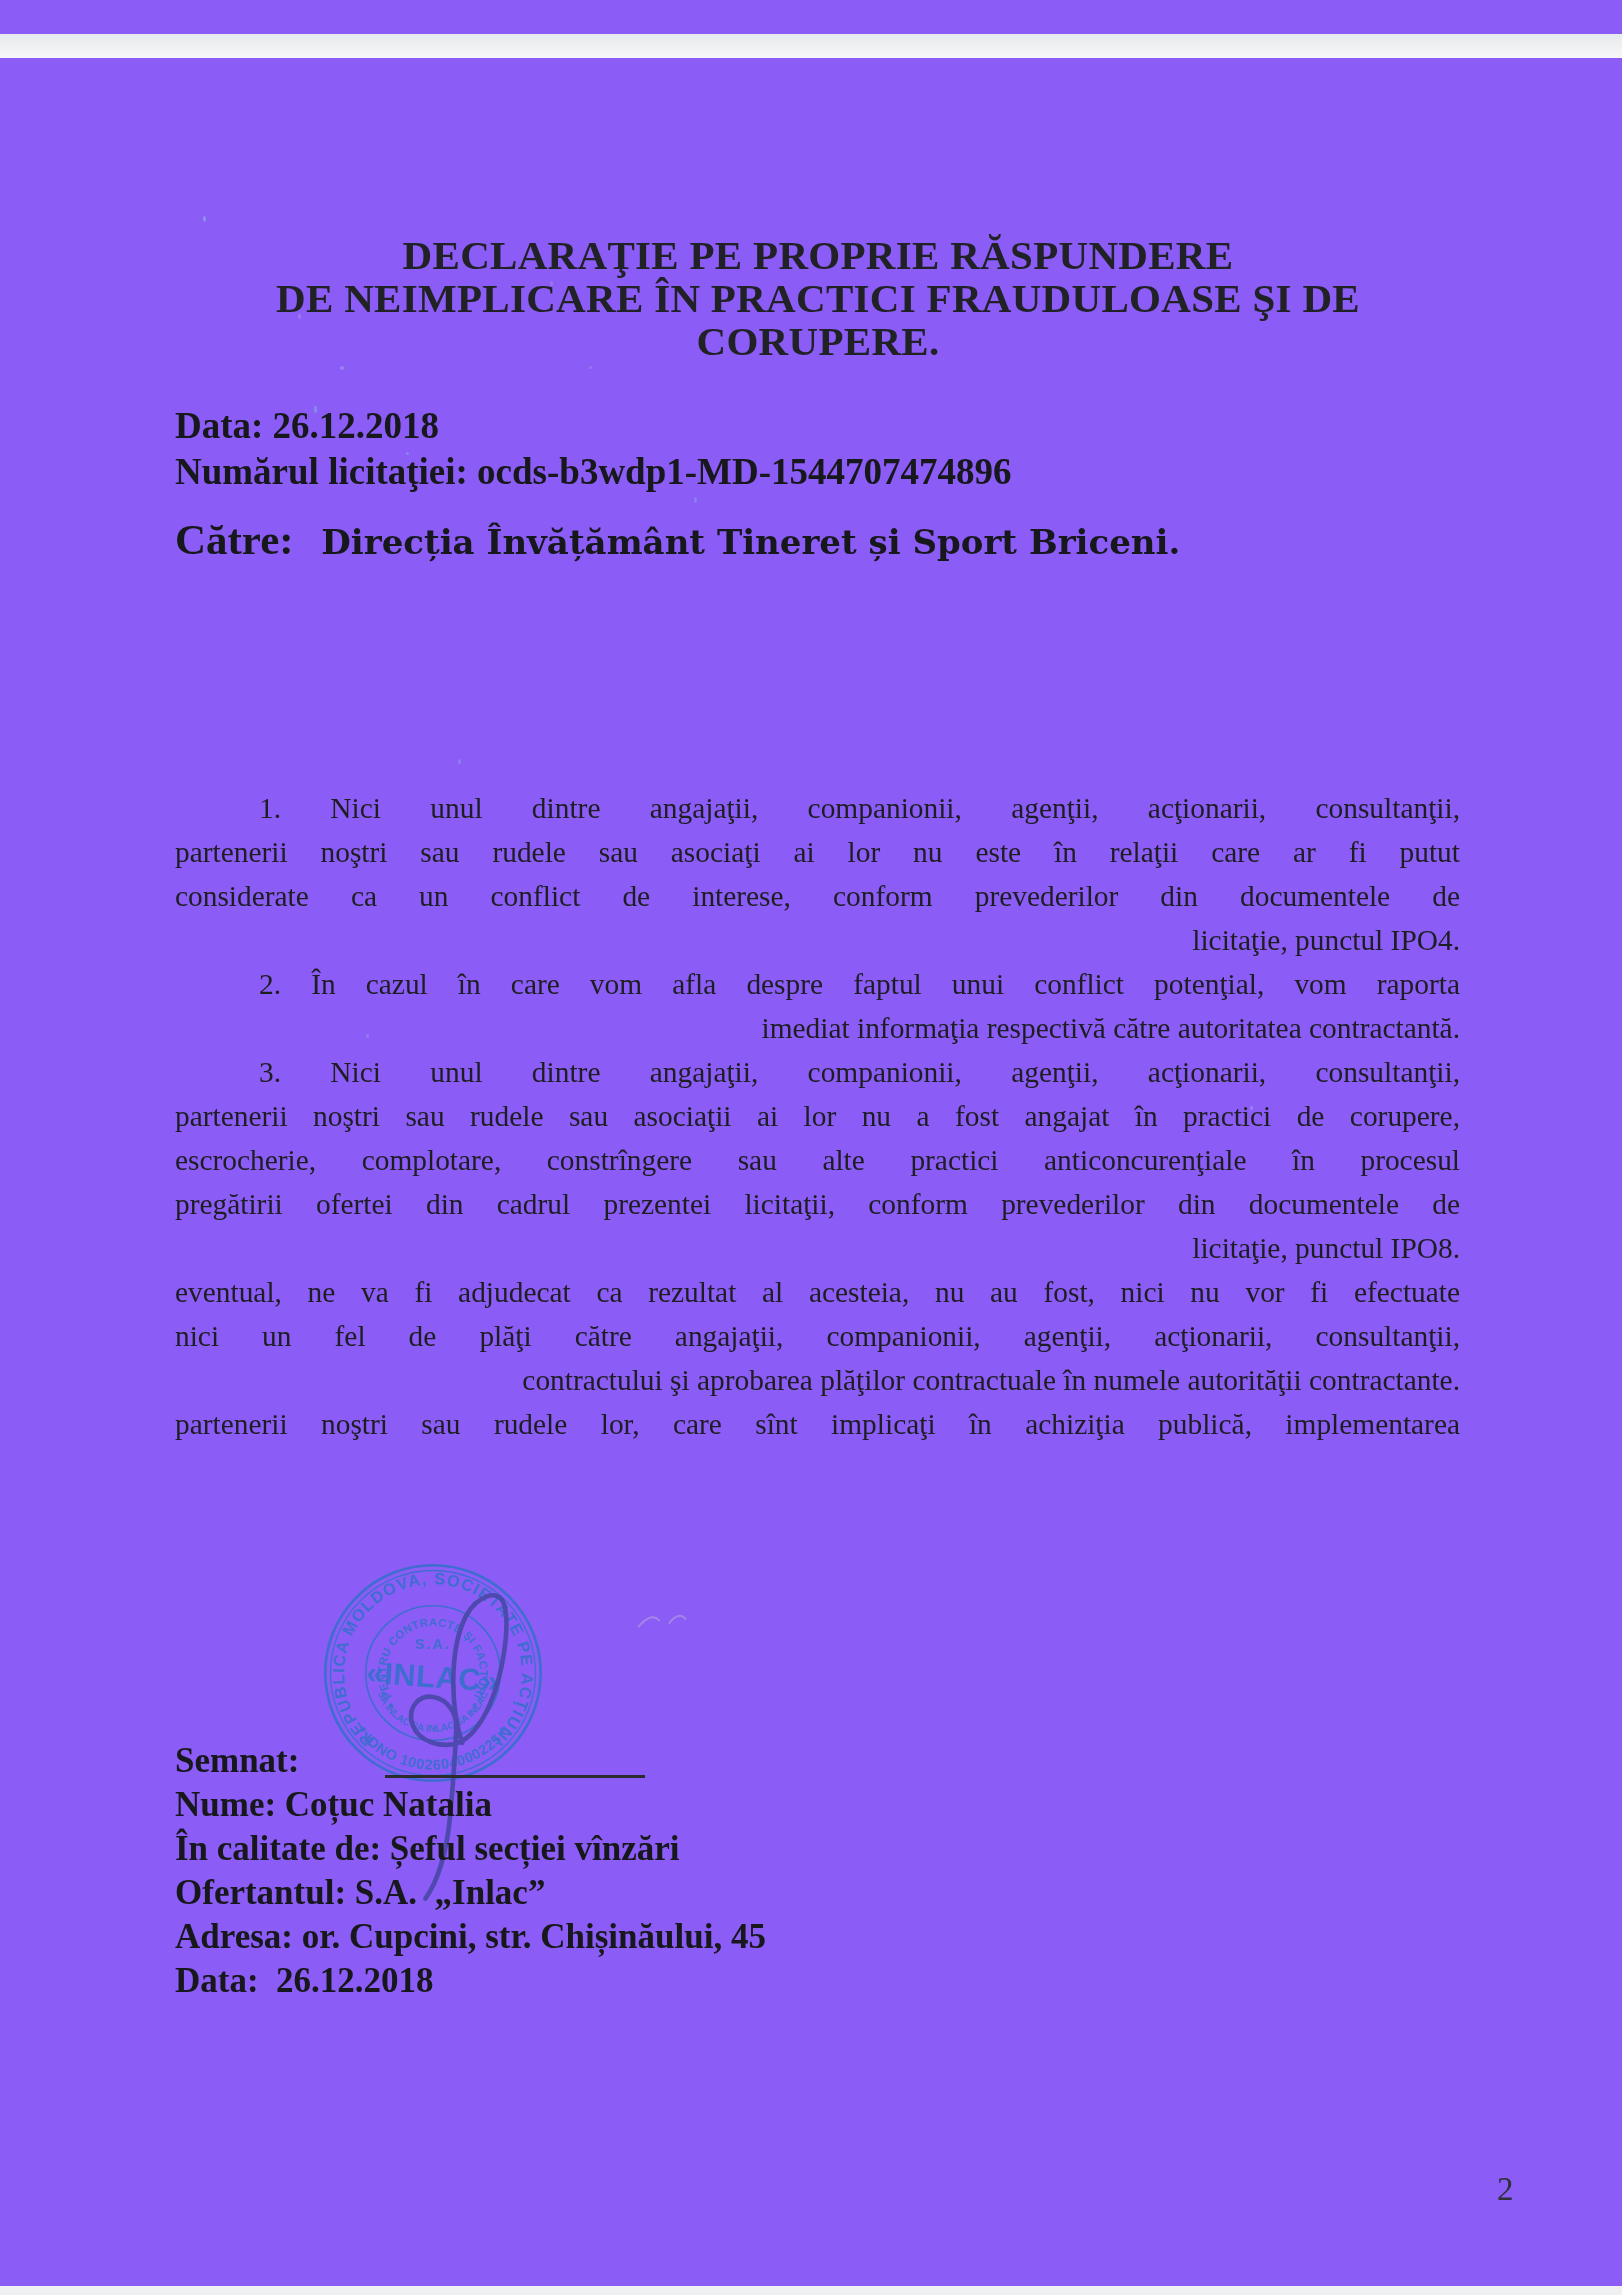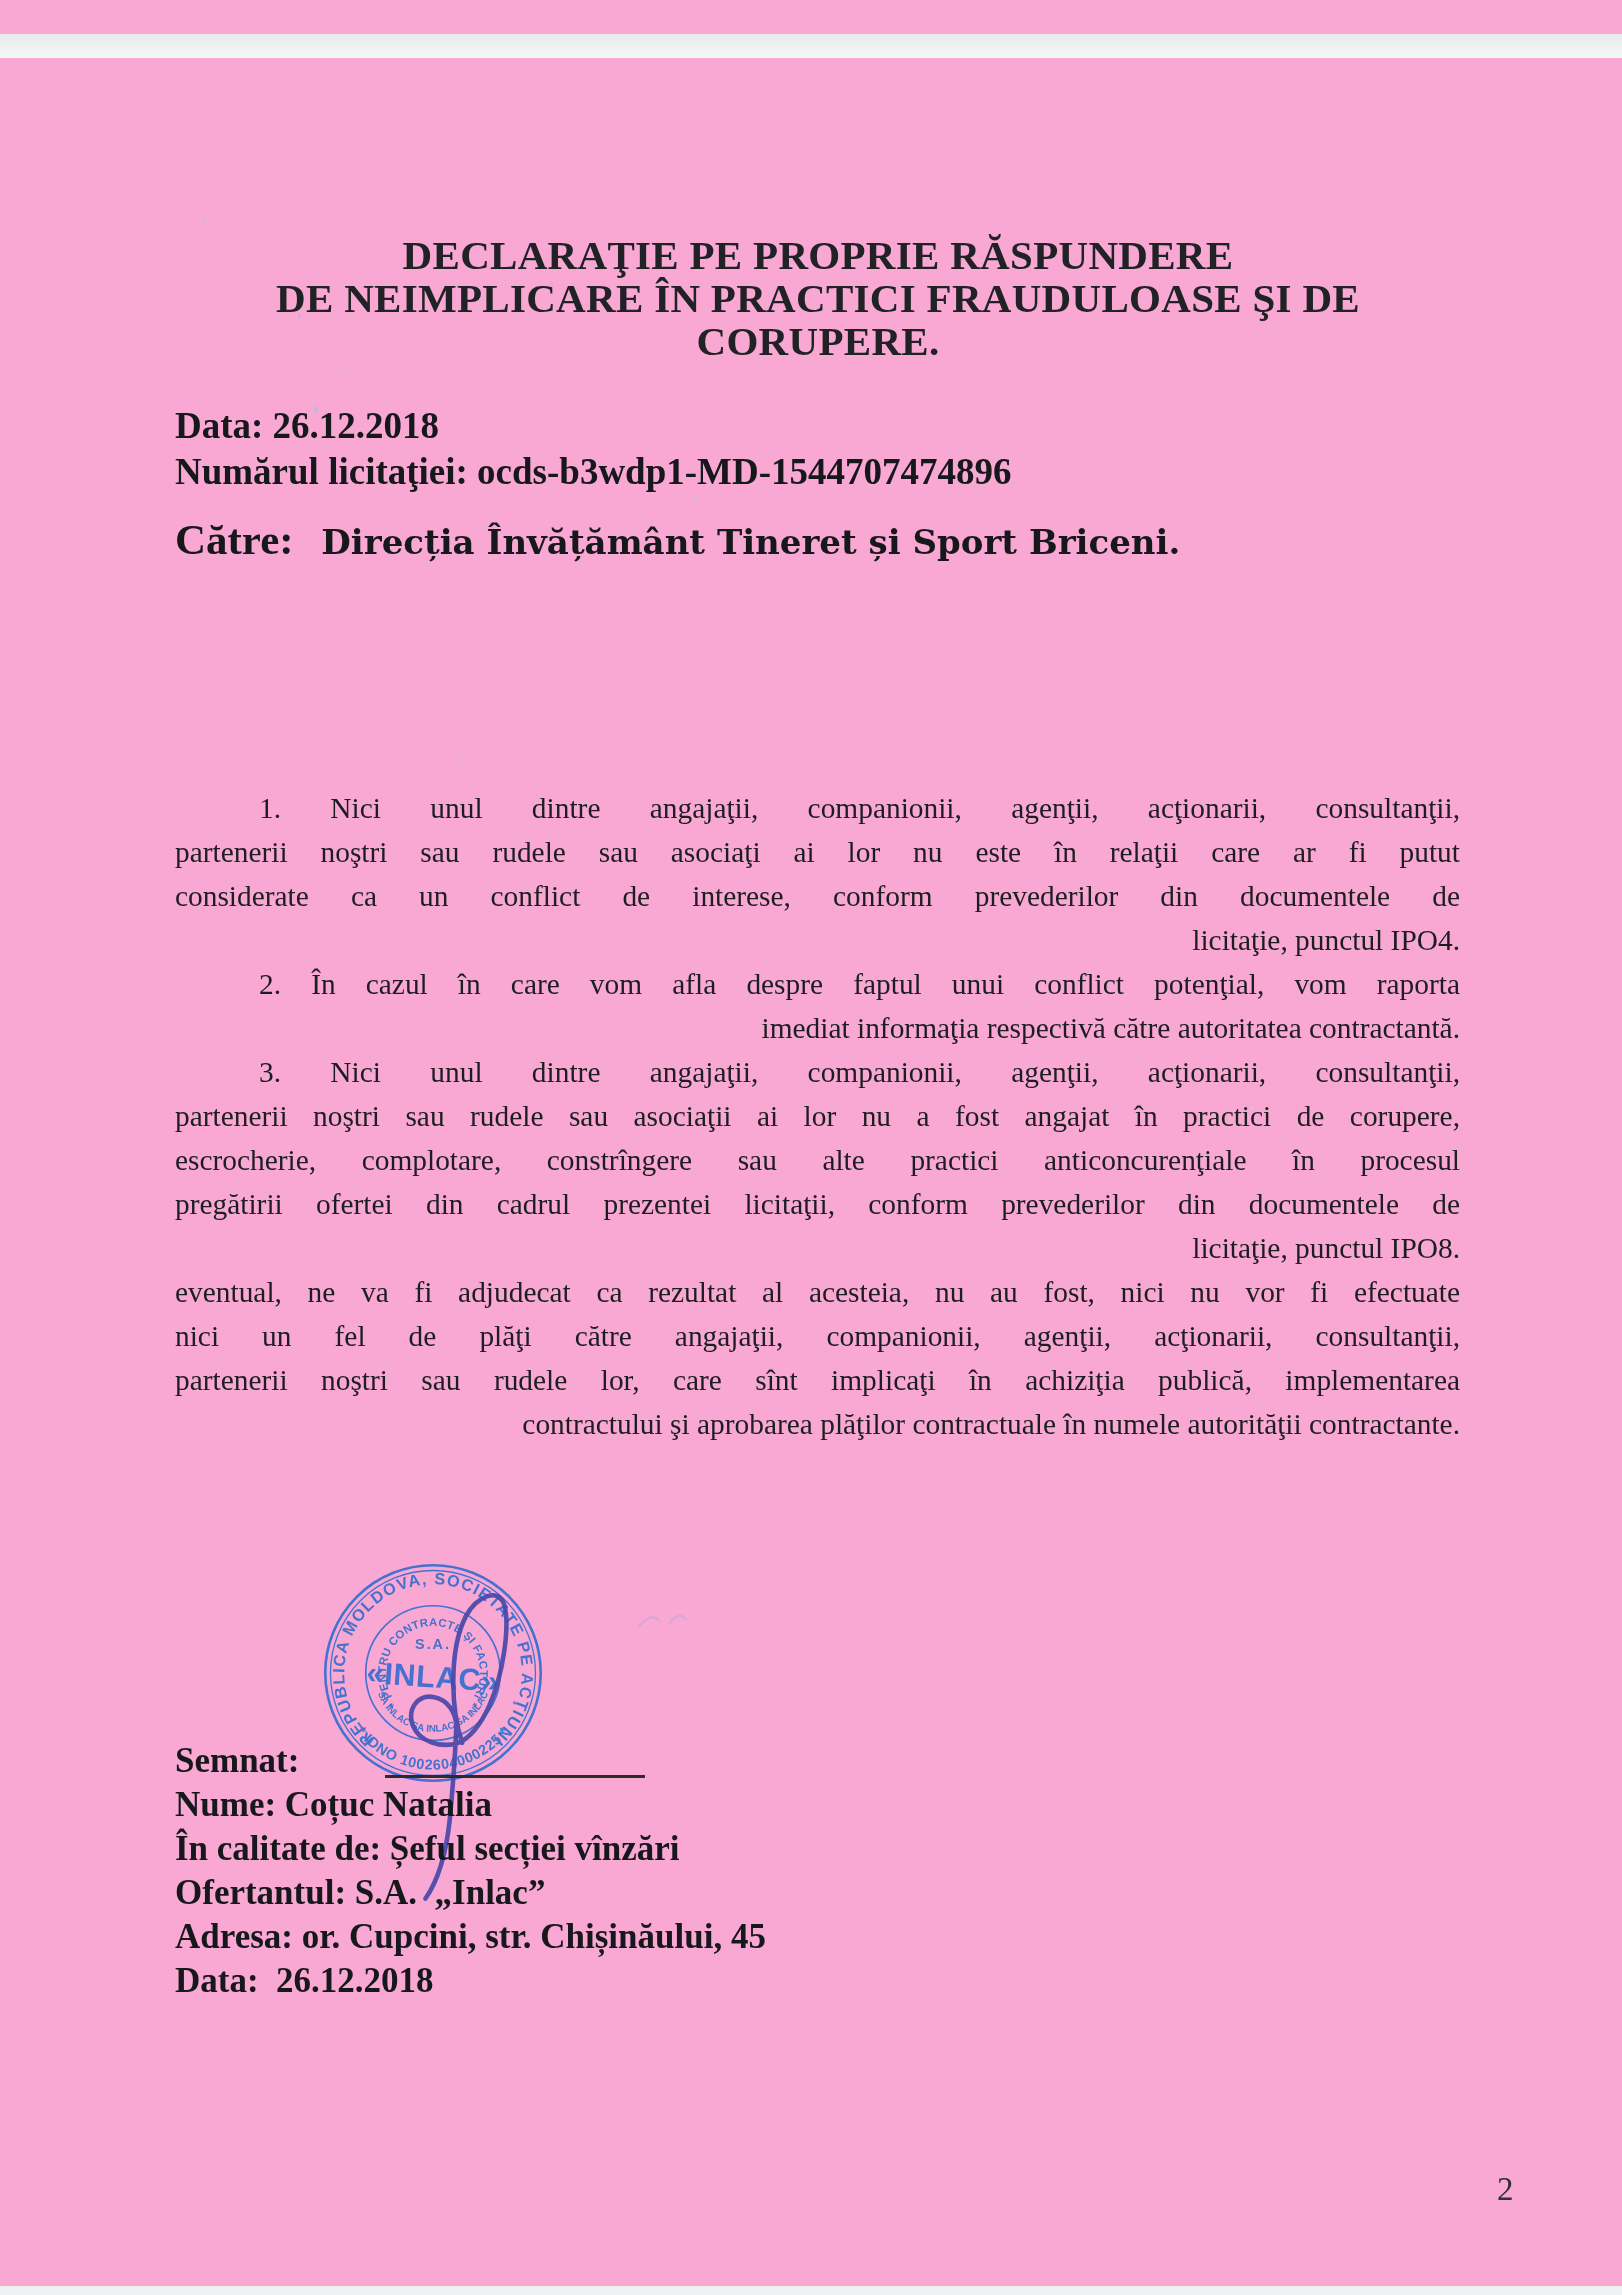--- a/index.html
+++ b/index.html
@@ -1,19 +1,19 @@
 <!DOCTYPE html>
 <html style="font-size:10.5px"><head>
 <meta charset="utf-8">
 <style>
   html,body{margin:0;padding:0;}
   body{width:1623px;height:2295px;background:#ffffff;overflow:hidden;}
   .page{
     position:relative;width:1623px;height:2295px;
-    background:#f9a8d4;
+    background:#8b5cf6;
     font-family:"Liberation Serif",serif;
     color:#1f2023;
   }
   .scan-band-top{position:absolute;top:34px;left:0;width:100%;height:23.6px;
     background:linear-gradient(#e7eaec,#f6f7f8);}
   .scan-band-bottom{position:absolute;bottom:0;left:0;width:100%;height:9.2px;background:#eef0f1;}
   .speck{position:absolute;border-radius:50%;}
 
   .title{
     position:absolute;top:234px;left:169px;width:1298px;
@@ -104,22 +104,22 @@
       <div>
         <div class="bline jline indent">3. Nici unul dintre angajaţii, companionii, agenţii, acţionarii, consultanţii,</div>
         <div class="bline jline">partenerii noştri sau rudele sau asociaţii ai lor nu a fost angajat în practici de corupere,</div>
         <div class="bline jline">escrocherie, complotare, constrîngere sau alte practici anticoncurenţiale în procesul</div>
         <div class="bline jline">pregătirii ofertei din cadrul prezentei licitaţii, conform prevederilor din documentele de</div>
         <div class="bline lline">licitaţie, punctul IPO8.</div>
       </div>
       <div>
         <div class="bline jline">eventual, ne va fi adjudecat ca rezultat al acesteia, nu au fost, nici nu vor fi efectuate</div>
         <div class="bline jline">nici un fel de plăţi către angajaţii, companionii, agenţii, acţionarii, consultanţii,</div>
+        <div class="bline lline">contractului şi aprobarea plăţilor contractuale în numele autorităţii contractante.</div>
         <div class="bline jline">partenerii noştri sau rudele lor, care sînt implicaţi în achiziţia publică, implementarea</div>
-        <div class="bline lline">contractului şi aprobarea plăţilor contractuale în numele autorităţii contractante.</div>
       </div>
     </div>
 
   <div class="stamp-wrap">
     <svg width="222" height="222" viewBox="0 0 340 340">
       <defs>
         <path id="arc-outer-top" d="M 102 287.8 A 136 136 0 1 1 238 287.8" fill="none"></path>
         <path id="arc-outer-bottom" d="M 39.3 239.4 A 148 148 0 0 0 300.7 239.4" fill="none"></path>
         <path id="arc-inner-top" d="M 119.1 220.9 A 72 72 0 1 1 220.9 220.9" fill="none"></path>
         <path id="arc-inner-bottom" d="M 83.9 196.3 A 90 90 0 0 0 256.1 196.3" fill="none"></path>

